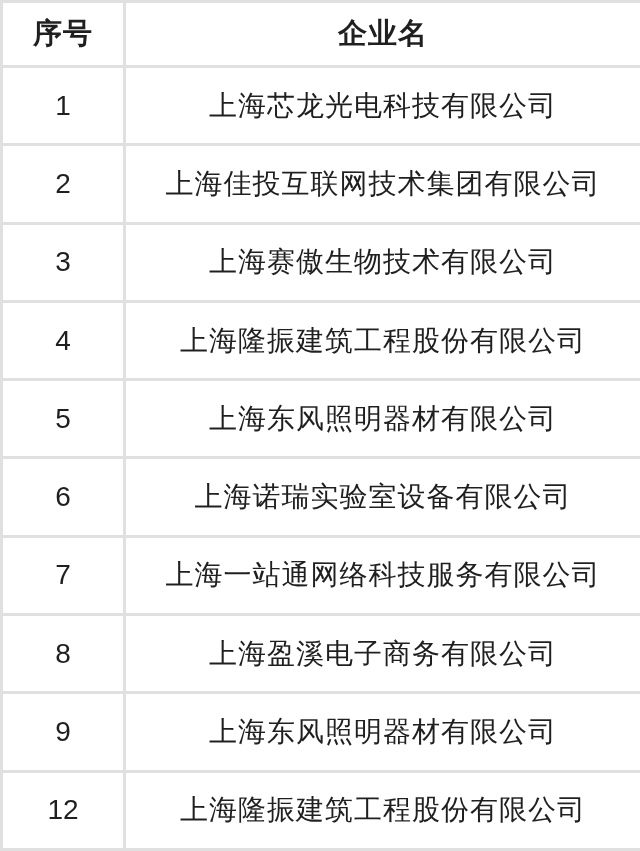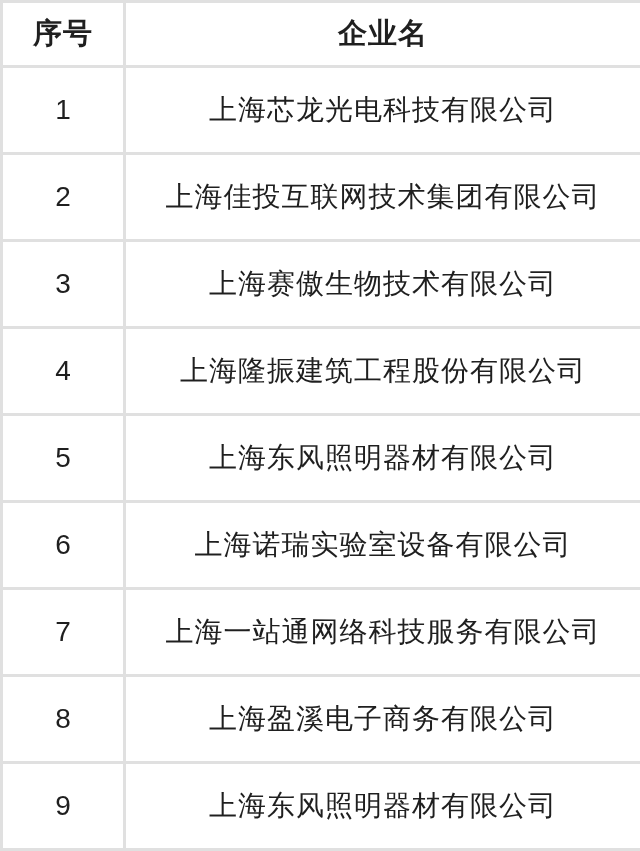--- a/index.html
+++ b/index.html
@@ -90,14 +90,18 @@
         <td class="cell-name">上海一站通网络科技服务有限公司</td>
       </tr>
       <tr>
         <td class="cell-no">8</td>
         <td class="cell-name">上海盈溪电子商务有限公司</td>
       </tr>
       <tr>
         <td class="cell-no">9</td>
         <td class="cell-name">上海东风照明器材有限公司</td>
       </tr>
+      <tr>
+        <td class="cell-no">12</td>
+        <td class="cell-name">上海隆振建筑工程股份有限公司</td>
+      </tr>
     </tbody>
 </table>
 
 </body></html>

